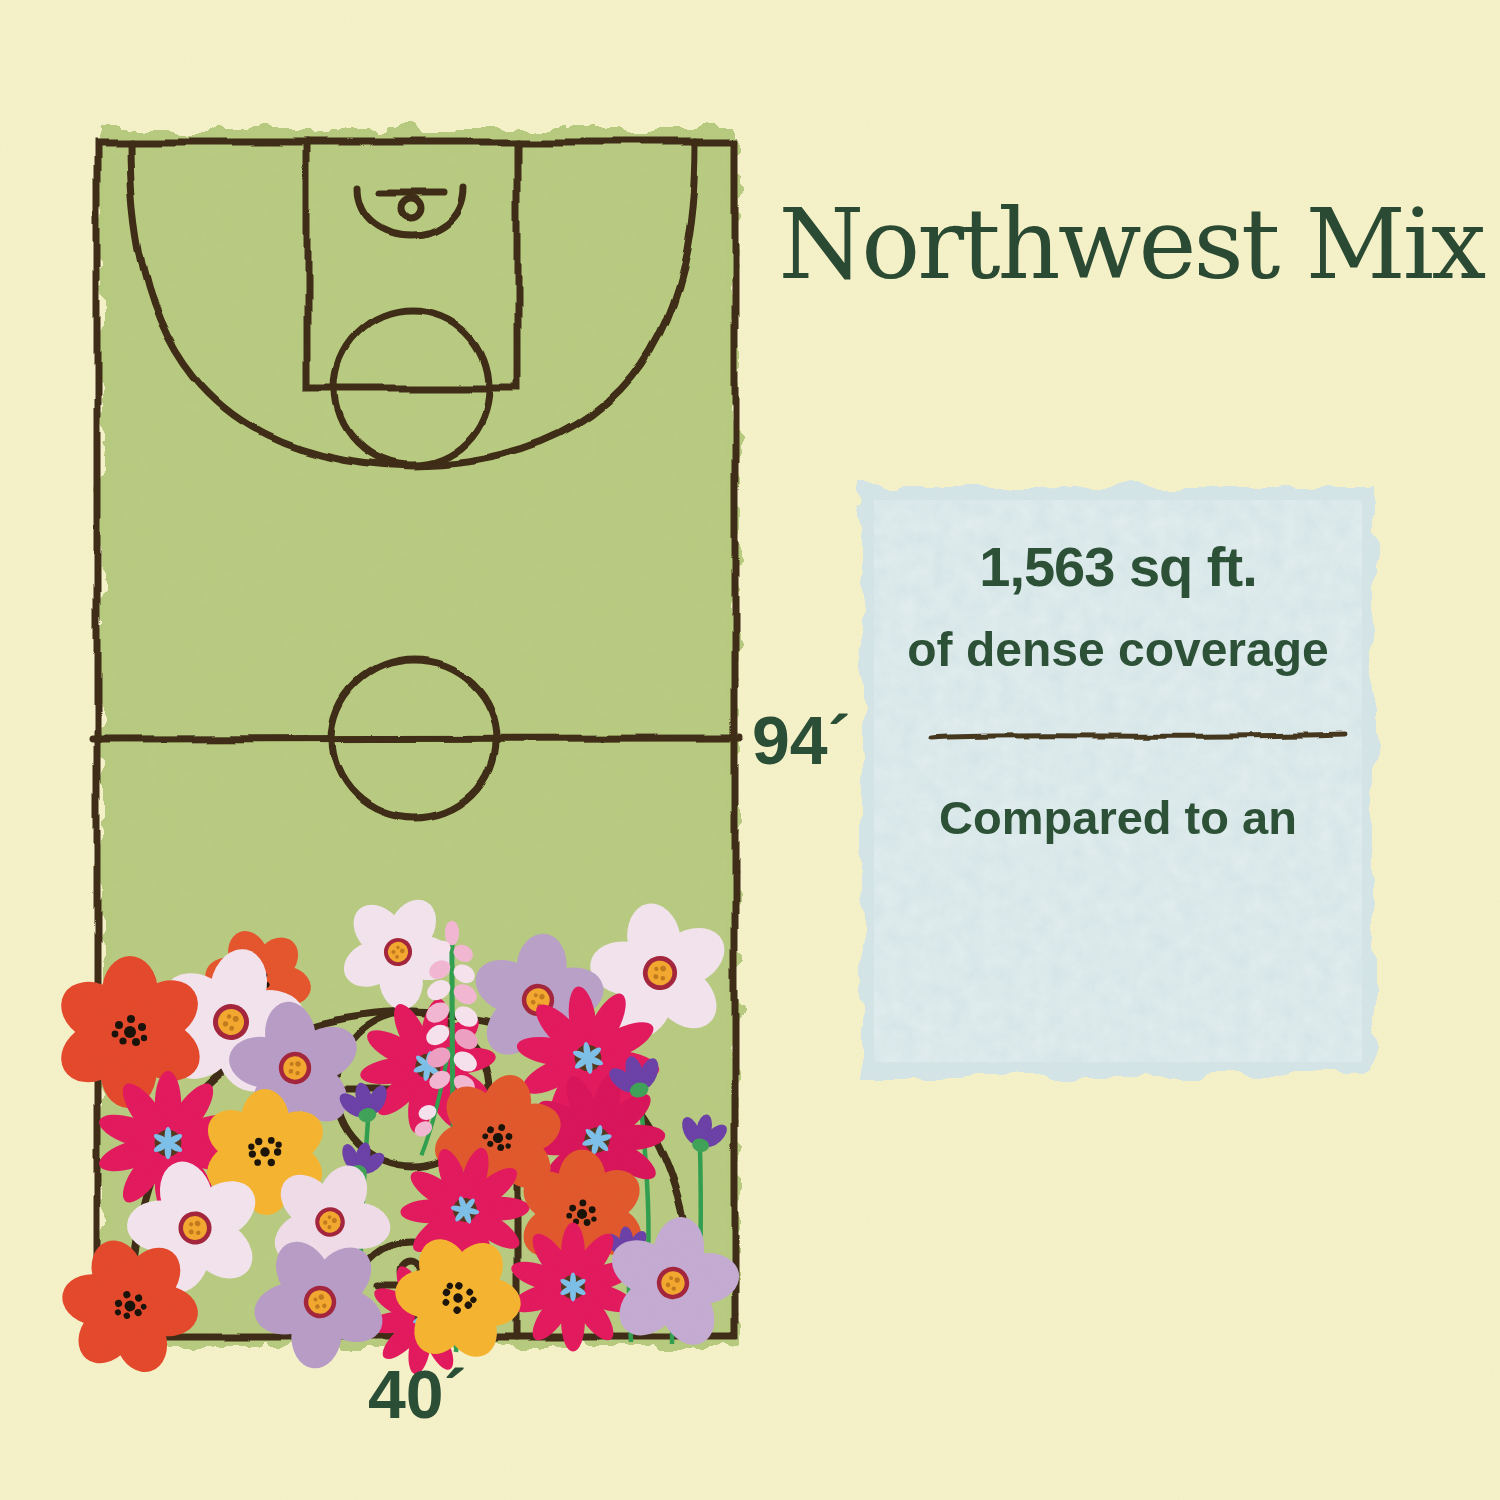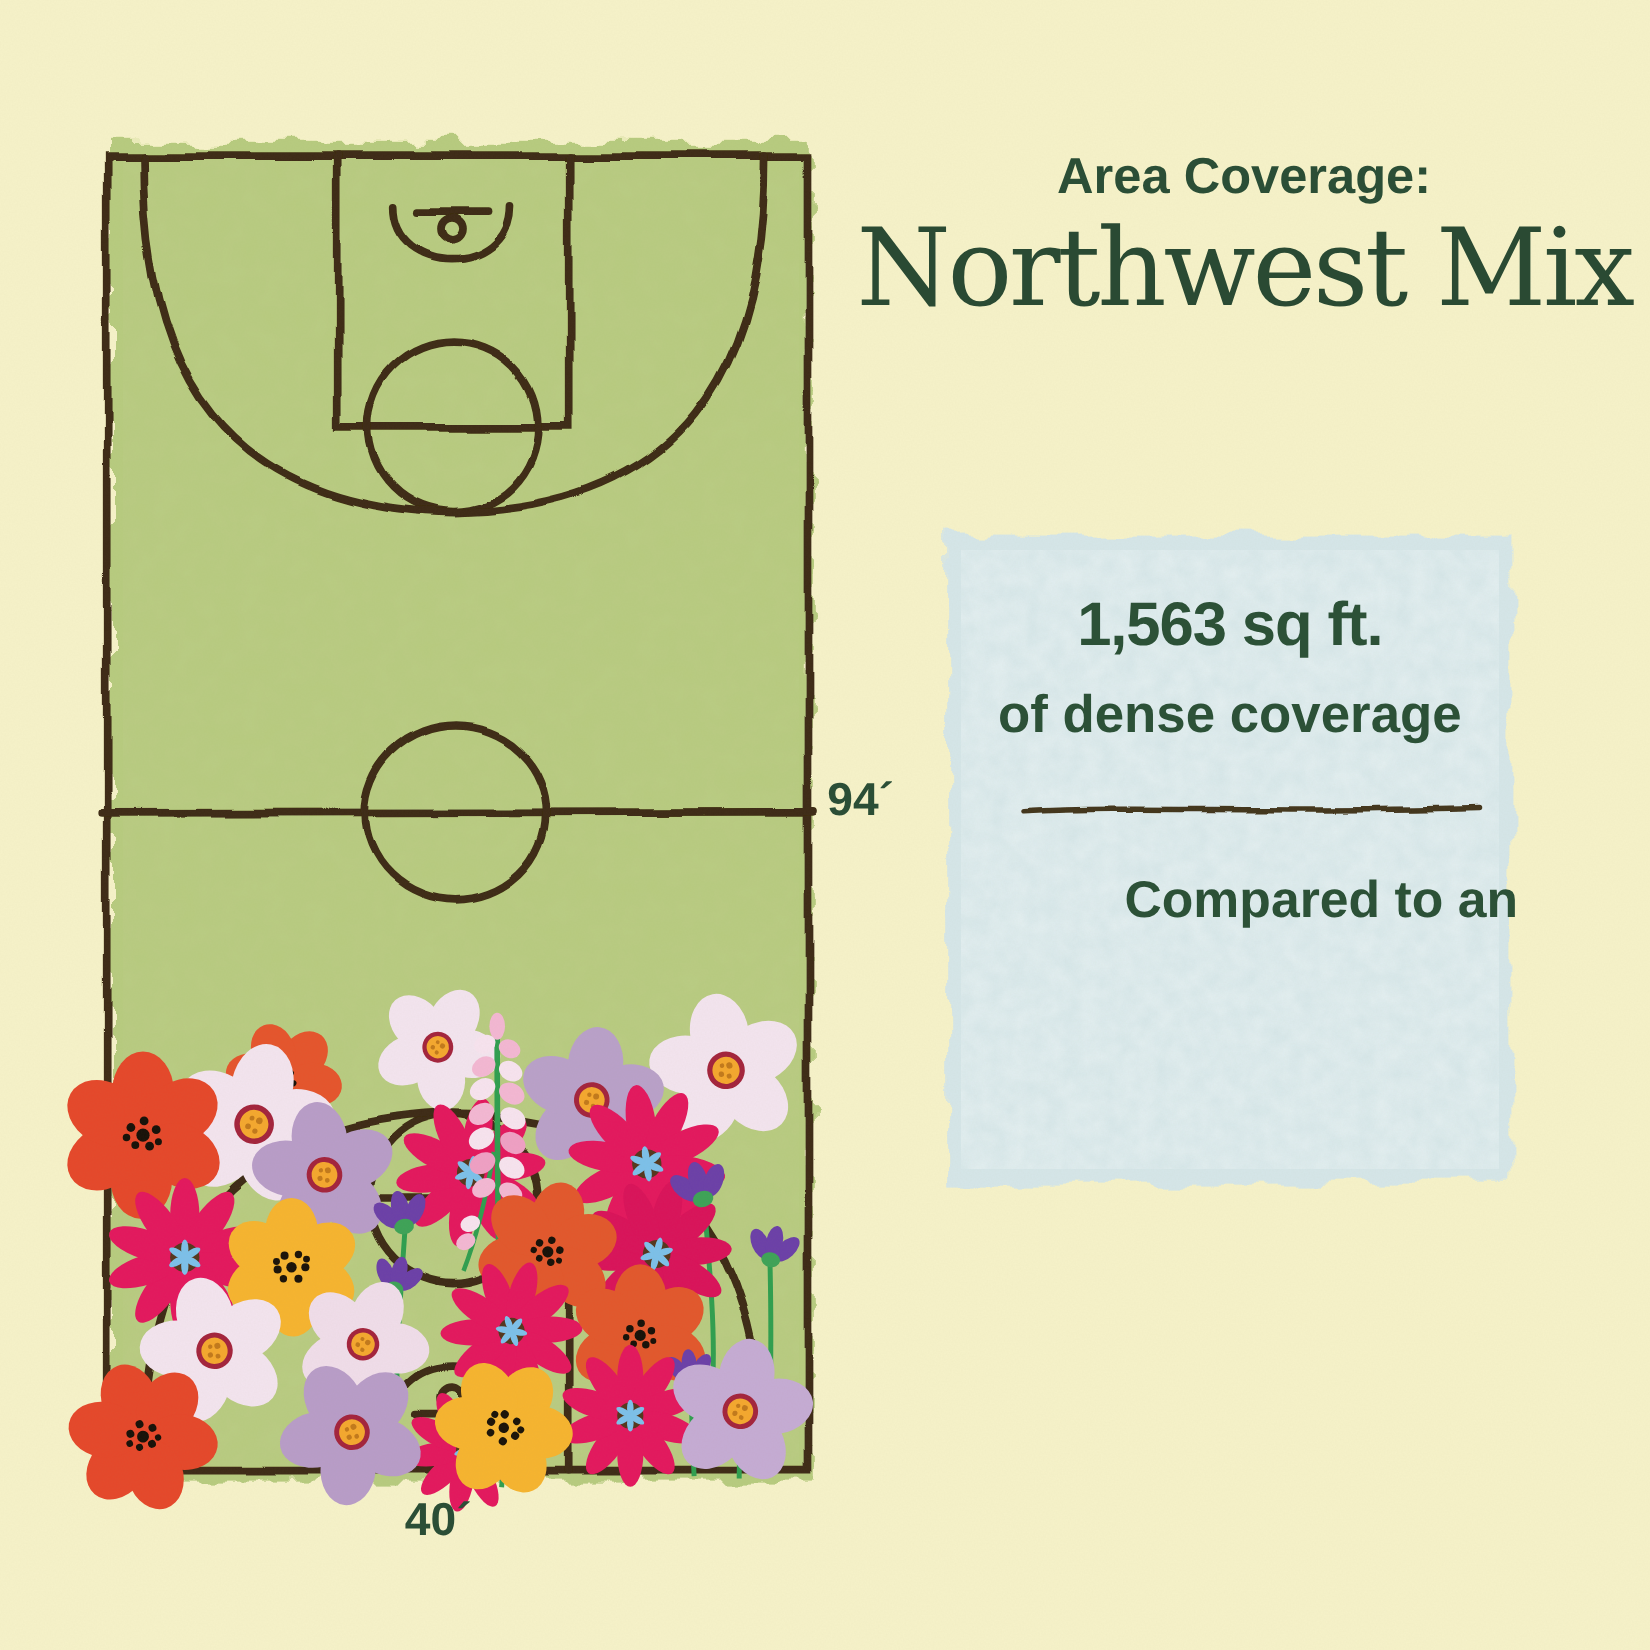--- a/index.html
+++ b/index.html
@@ -20,40 +20,40 @@
   .title-block{
     left:771px;top:188px;width:720px;
     text-align:center;
     font-family:"DejaVu Serif",serif;
     font-weight:400;
     font-size:98px;line-height:1.16;
     letter-spacing:-3px;
     color:#2a4a33;
   }
   .dim-label{
-    font-size:42px;font-weight:700;line-height:1;
+    font-size:68px;font-weight:700;line-height:1;
     color:#2b4e36;
   }
   .label-94{left:752px;top:706px;}
   .label-50{left:368px;top:1360px;}
   .card-headline{
     left:856px;top:539px;width:524px;
     text-align:center;
     font-size:56px;font-weight:700;line-height:1;
     color:#2c5137;letter-spacing:-1px;
   }
   .card-sub{
     left:856px;top:626px;width:524px;
     text-align:center;
     font-size:48px;font-weight:700;line-height:1;
     color:#2c5137;
   }
   .card-cmp{
     left:856px;top:788px;width:524px;
-    text-align:right;
+    text-align:center;
     font-size:47px;font-weight:700;line-height:60px;
     color:#2c5137;
   }
 </style>
 </head>
 <body>
 
 <div class="canvas">
 
 <svg width="1500" height="1500" viewBox="0 0 1500 1500">
@@ -275,21 +275,20 @@
   <g>
     <rect x="862" y="486" width="512" height="590" fill="#d5e6e9" filter="url(#roughCard)"></rect>
     <rect x="874" y="500" width="488" height="562" filter="url(#mottleBlue)"></rect>
   </g>
 
   <path d="M930,738 C1040,732 1150,740 1345,734" stroke="#43351c" stroke-width="5" fill="none" stroke-linecap="round" filter="url(#sketch2)"></path>
 
   <rect x="0" y="0" width="1500" height="1500" filter="url(#grain)"></rect>
 </svg>
 
-<div class="txt eyebrow">Area Coverage:</div>
 <div class="txt title-block">
   <div>Northwest Mix</div>
 </div>
 
 <div class="txt dim-label label-94">94´</div>
 <div class="txt dim-label label-50">40´</div>
 
 <div class="txt card-headline">1,563 sq ft.</div>
 <div class="txt card-sub">of dense coverage</div>
 <div class="txt card-cmp">

